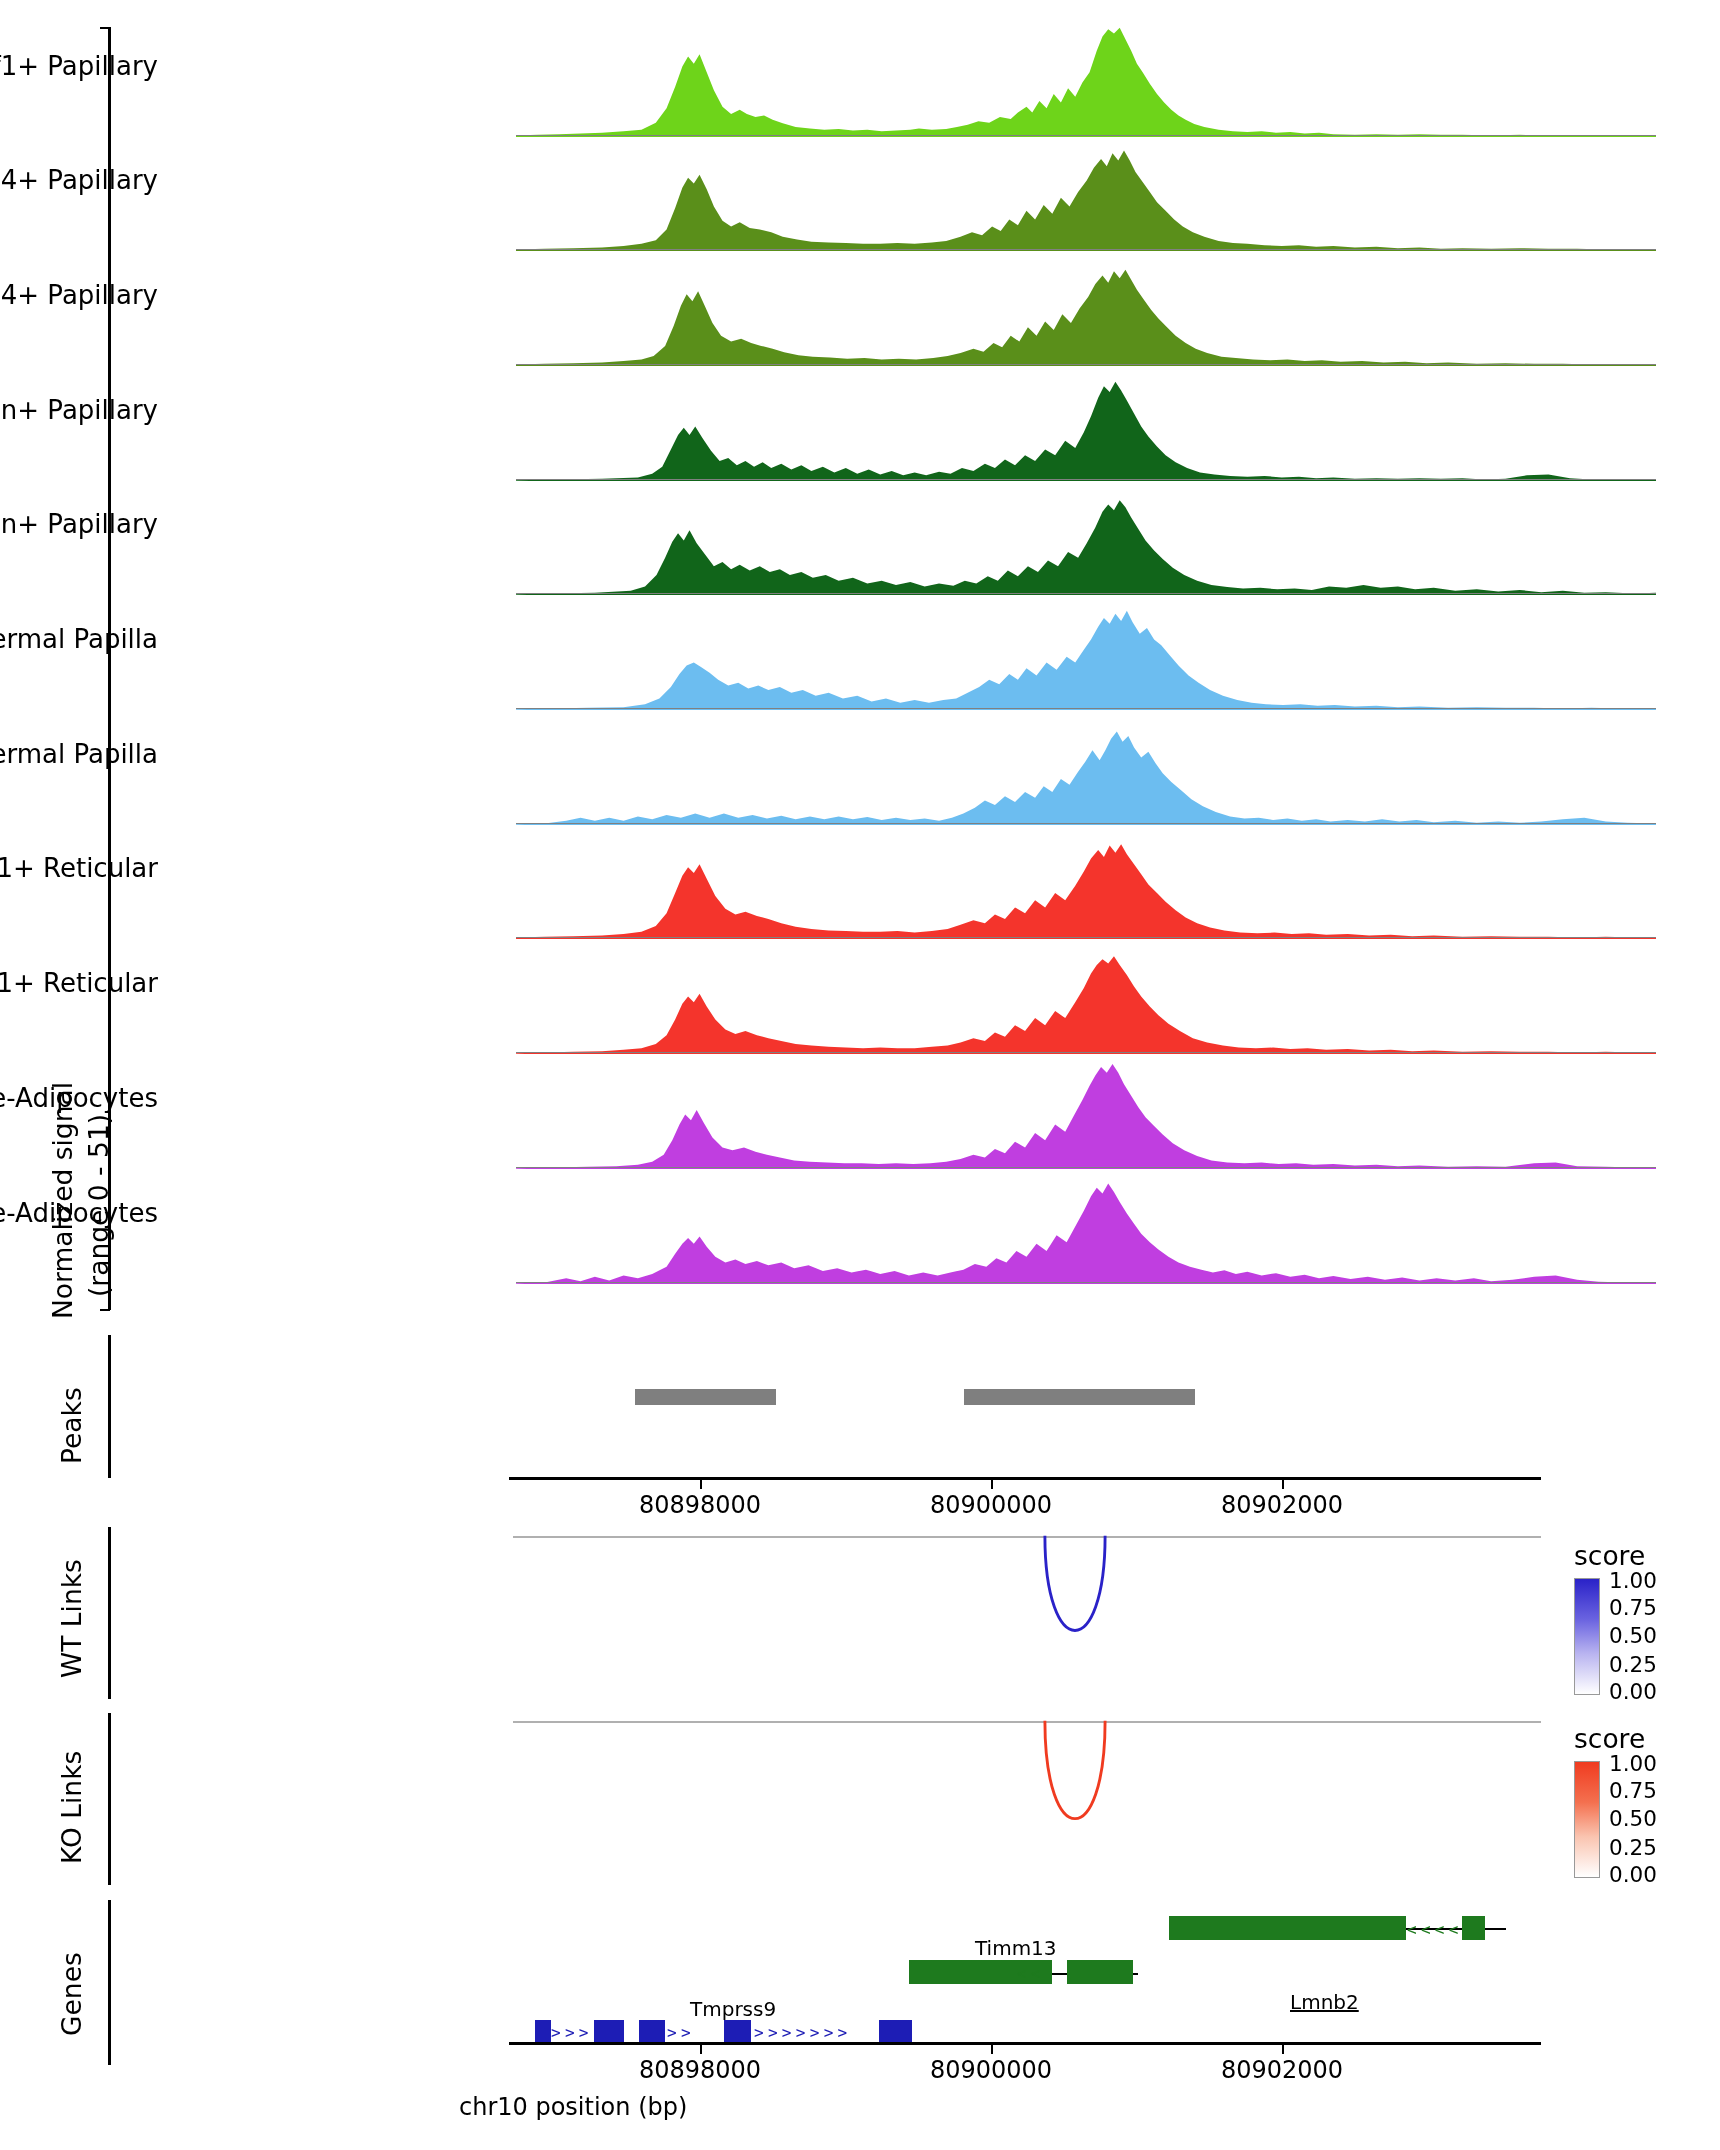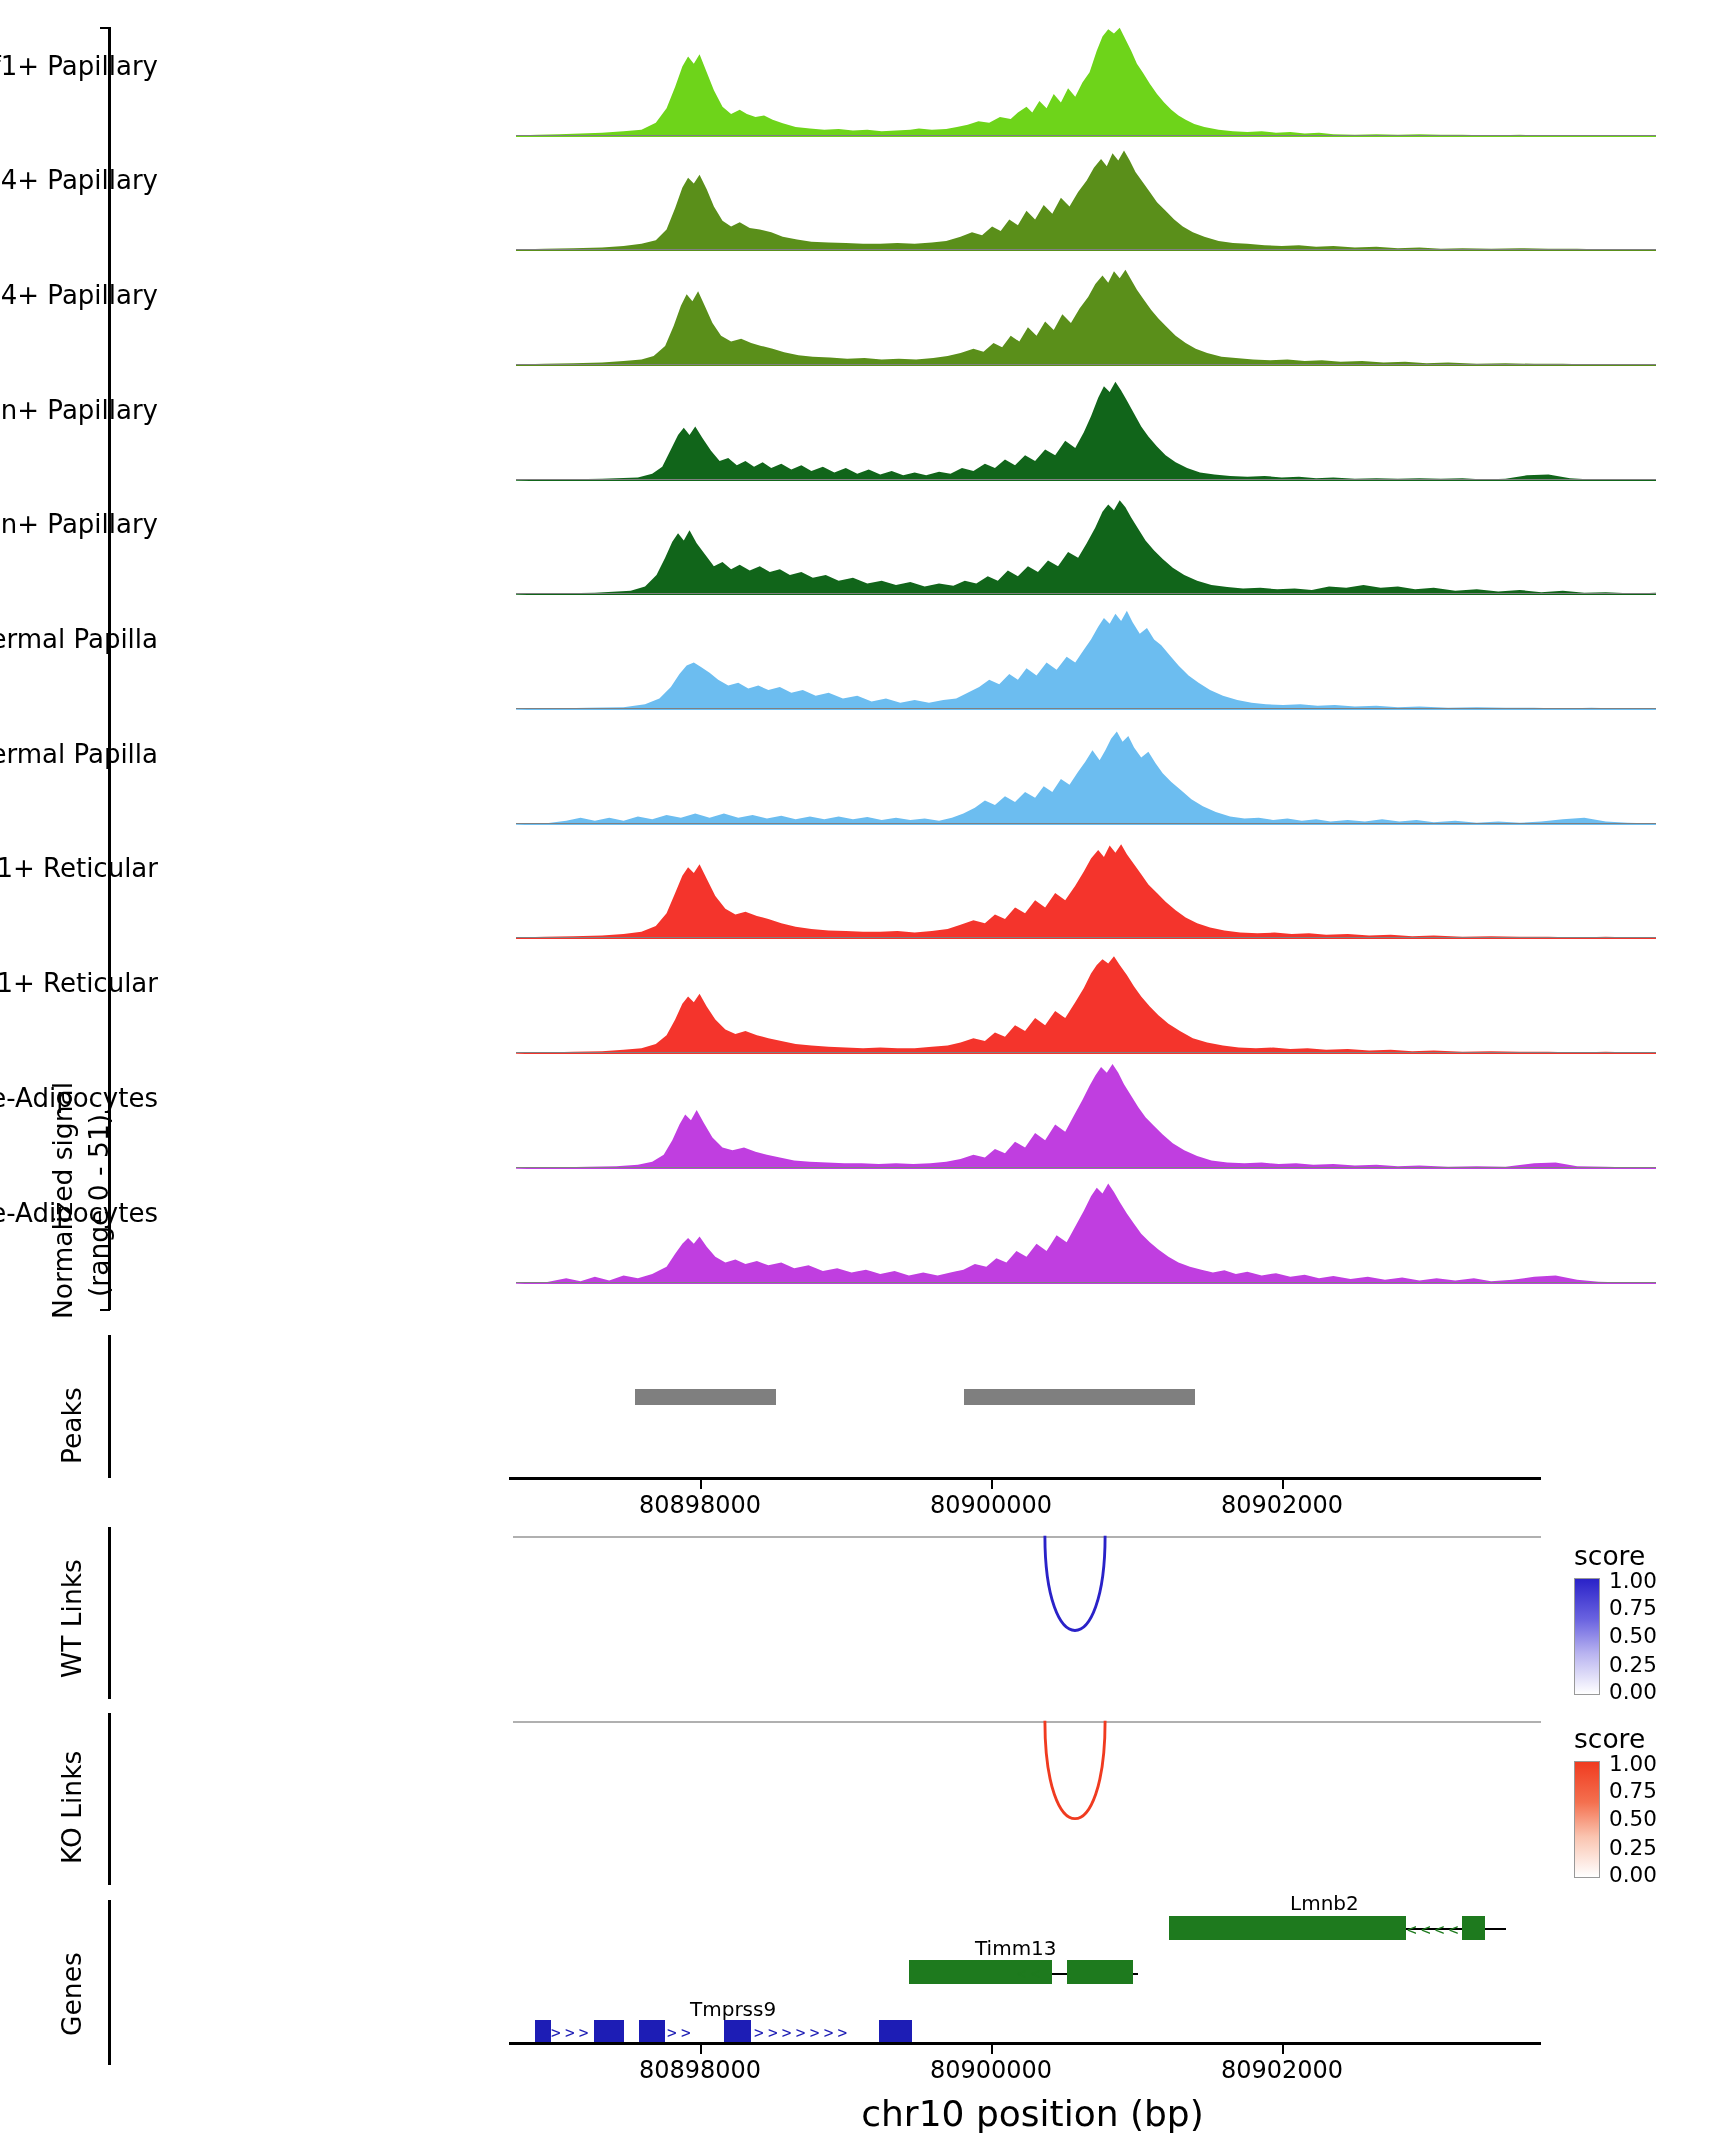--- a/index.html
+++ b/index.html
@@ -176,22 +176,21 @@
     font-size: 16px;
     letter-spacing: 4.3px;
     white-space: nowrap;
     color: #1e7a1e;
     font-family: "DejaVu Sans Mono", monospace;
   }
   .gene-arrows.blue { color: #1d1db5; }
 
   .xaxis-title {
     position: absolute;
-    font-size: 36px;
-    text-align: center;
+    font-size: 24px;
     width: 1147px;
     left: 516px;
   }
 </style>
 </head>
 <body>
 
 <div class="page">
 
   <div class="ylabel-wrap">
@@ -381,21 +380,21 @@
 
   <div class="vrule" style="left:108px; top:1900px; height:165px;"></div>
   <div class="rot-label" style="left:56px; top:2036px;">
     <span>Genes</span>
   </div>
 
   <div class="gene-line" style="left:1169px; top:1928px; width:337px;"></div>
   <div class="gene-box" style="left:1169px; top:1916px; width:237px; height:24.4px;"></div>
   <div class="gene-box" style="left:1462px; top:1916px; width:23px; height:24.4px;"></div>
   <div class="gene-arrows" style="left:1407px; top:1920px;">&lt;&lt;&lt;&lt;</div>
-  <div class="gene-label" style="left:1290px; top:1891px;">Lmnb2</div>
+  <div class="gene-label" style="left:1290px; top:1990px;text-decoration:underline;">Lmnb2</div>
 
   <div class="gene-line" style="left:909px; top:1973px; width:229px;"></div>
   <div class="gene-box" style="left:909px; top:1960px; width:143px; height:24.4px;"></div>
   <div class="gene-box" style="left:1067px; top:1960px; width:66px; height:24.4px;"></div>
   <div class="gene-arrows" style="left:1017px; top:1964px;">&lt;&lt;</div>
   <div class="gene-label" style="left:975px; top:1936px;">Timm13</div>
 
   <div class="gene-line" style="left:509px; top:2042px; width:1032px; height:2.9px;"></div>
   <div class="gene-box blue" style="left:535px; top:2020px; width:16px; height:21.5px;"></div>
   <div class="gene-box blue" style="left:594px; top:2020px; width:30px; height:21.5px;"></div>

